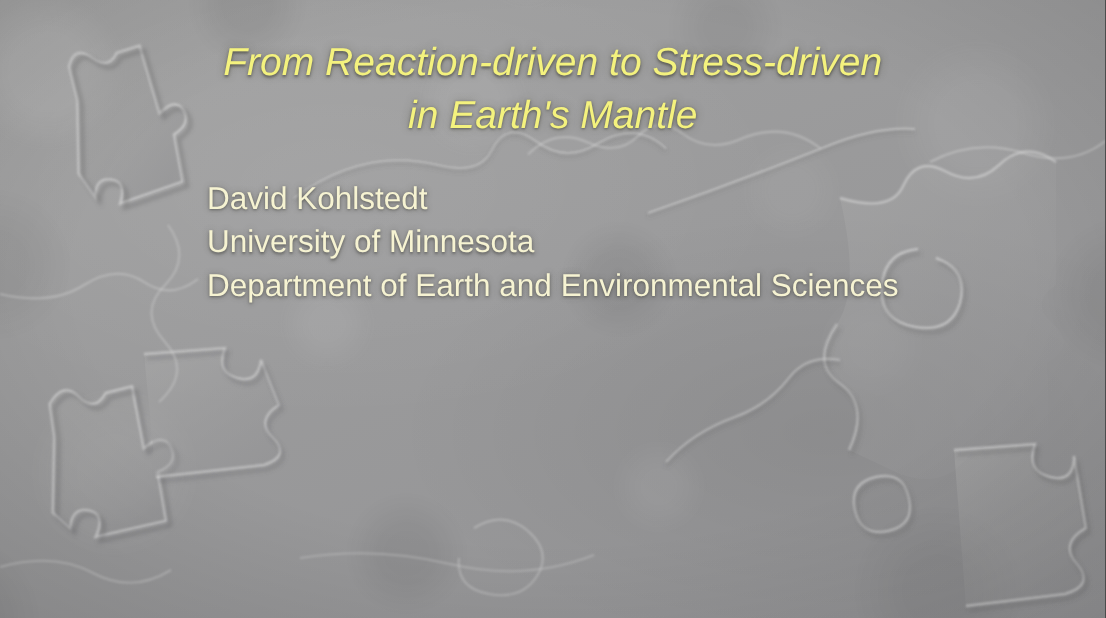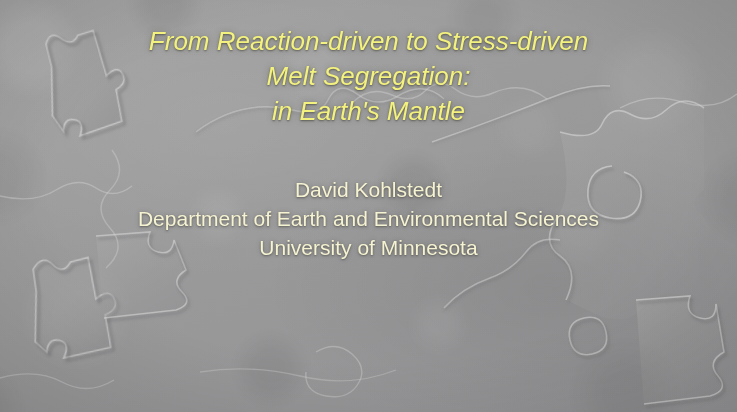--- a/index.html
+++ b/index.html
@@ -74,22 +74,22 @@
     font-style: italic;
     font-size: 26px;
     line-height: 35px;
     color: #f4f27e;
     white-space: nowrap;
     text-shadow:
       0 1px 2px rgba(40,40,30,0.55),
       0 0 6px rgba(60,60,40,0.35);
   }
   .author-block {
-    margin-top: 46px;
-    text-align: center;
+    margin-top: 24px;
+    text-align: left;
   }
   .author-line {
     font-size: 21px;
     line-height: 29px;
     color: #f6f3d2;
     white-space: nowrap;
     text-shadow:
       0 1px 2px rgba(45,45,40,0.50),
       0 0 5px rgba(60,60,50,0.30);
   }
@@ -212,24 +212,23 @@
       </g>
     </svg>
   </div>
 
   <div class="bg-vignette"></div>
 
   <div class="text-stack">
 
     <div class="title-block">
       <div class="title-line">From Reaction-driven to Stress-driven</div>
-      <div class="title-line">Melt Segregation:</div>
       <div class="title-line">in Earth's Mantle</div>
     </div>
 
     <div class="author-block">
       <div class="author-line">David Kohlstedt</div>
+      <div class="author-line">University of Minnesota</div>
       <div class="author-line">Department of Earth and Environmental Sciences</div>
-      <div class="author-line">University of Minnesota</div>
     </div>
 
   </div>
 </div>
 
 </body></html>

